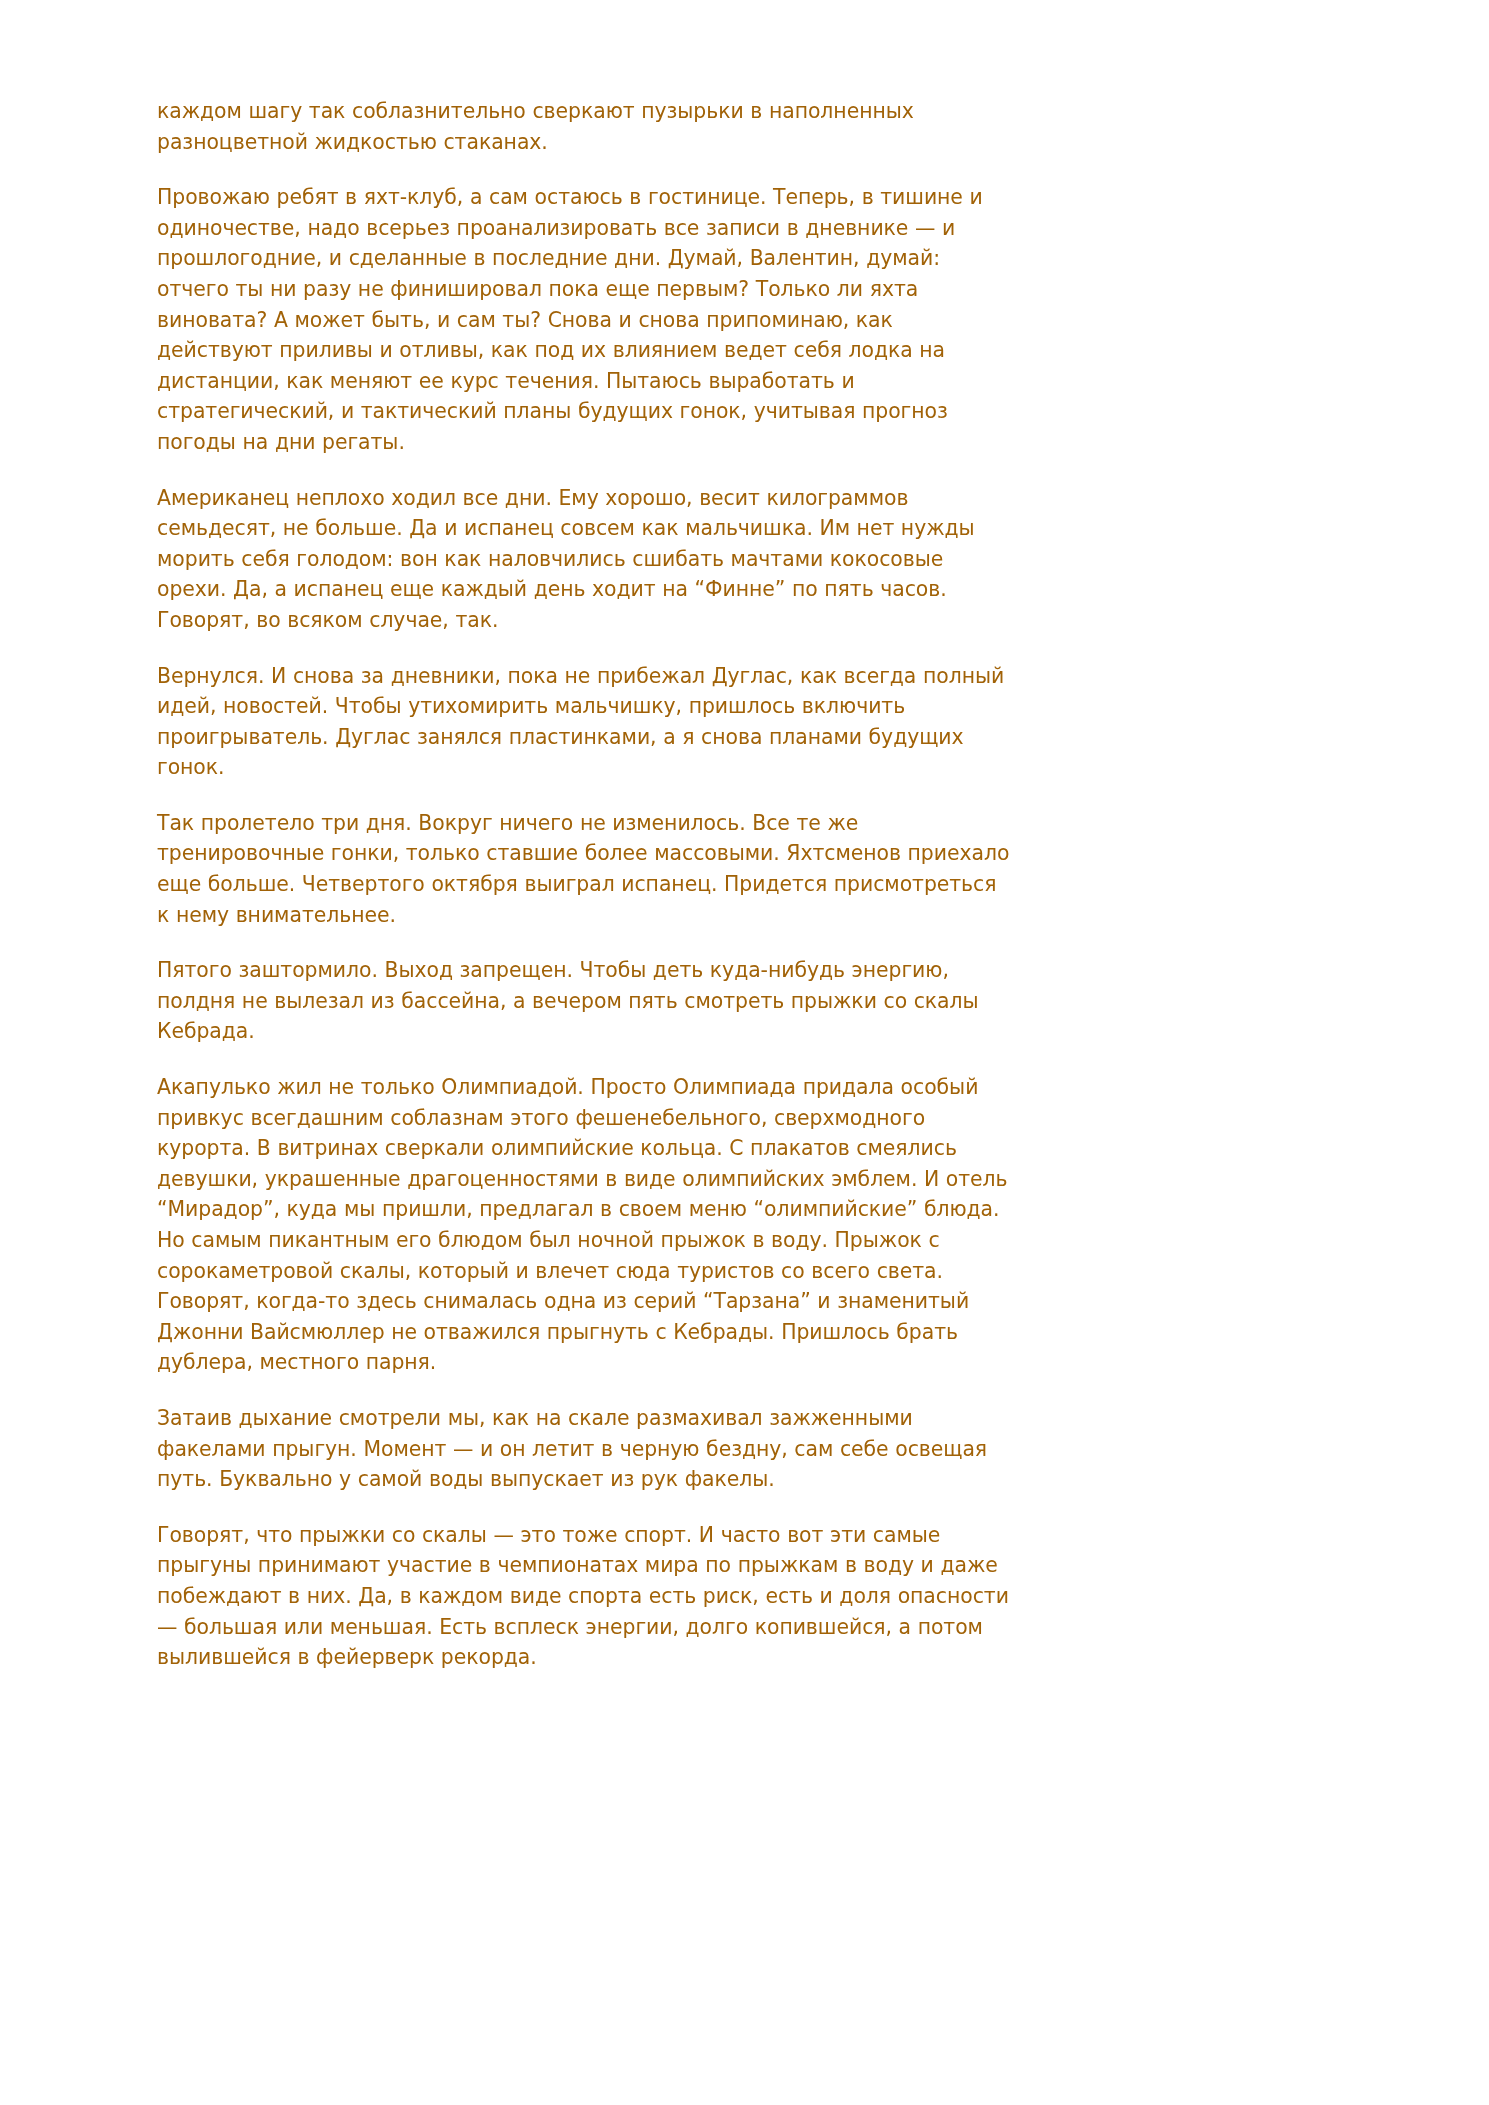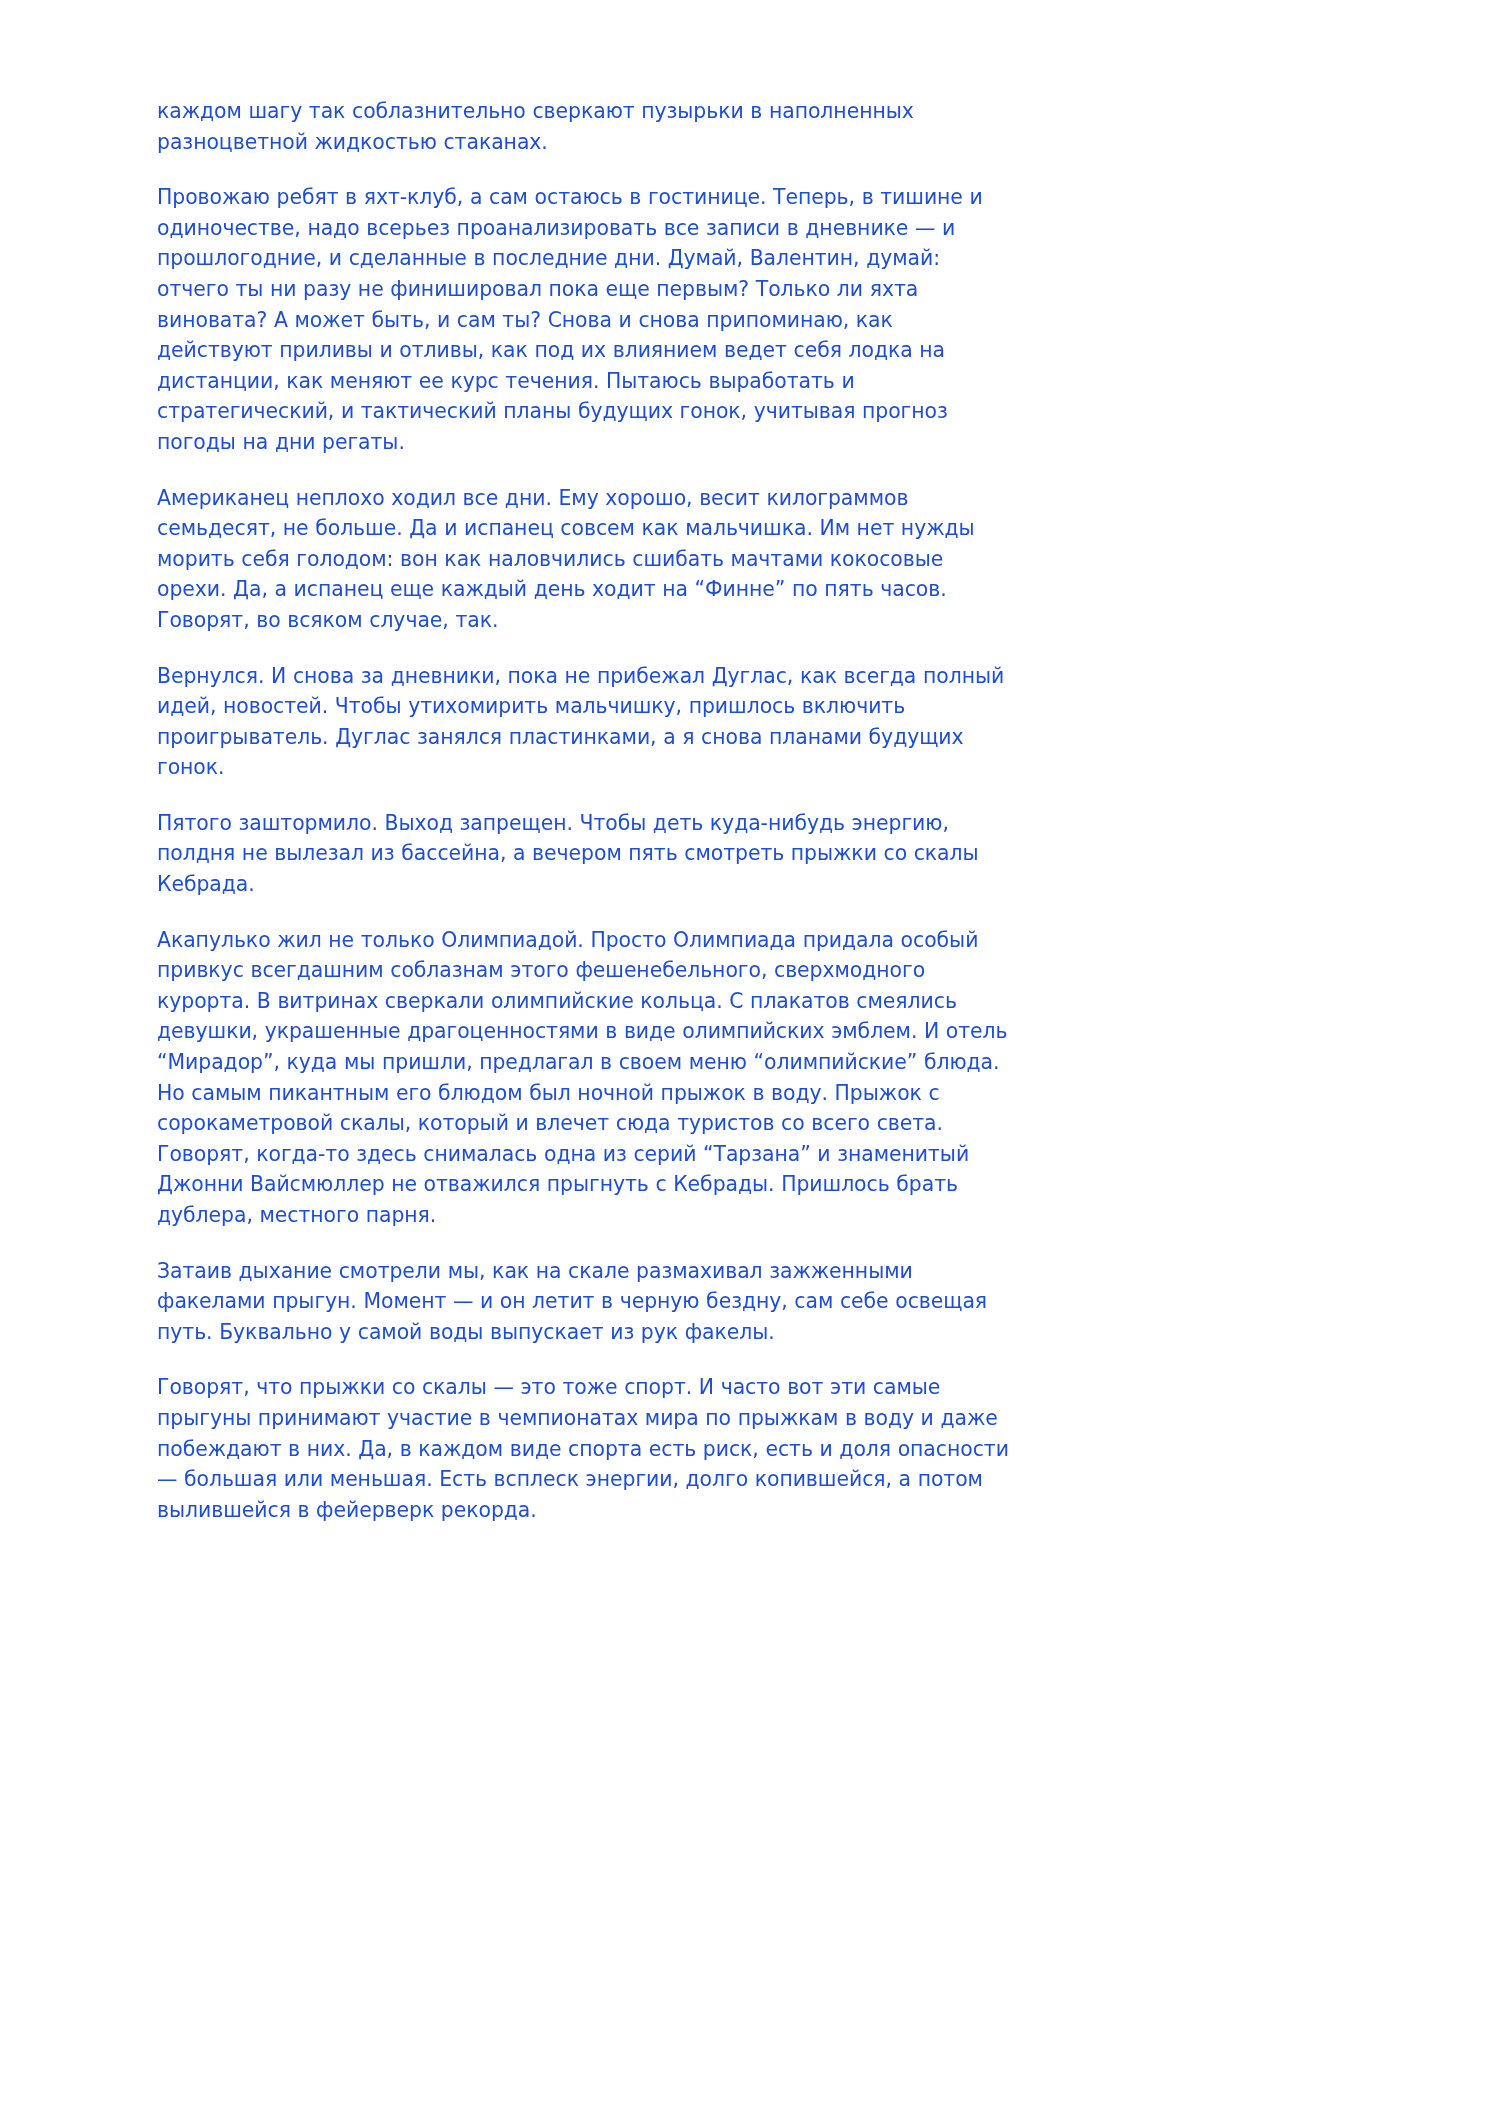--- a/index.html
+++ b/index.html
@@ -27,37 +27,38 @@
     top: 96px;
     width: 856px;
   }
   p.para {
     margin: 0 0 25px 0;
     font-size: 20.4px;
     line-height: 30.6px;
     letter-spacing: -0.05px;
     word-spacing: 0.2px;
     text-align: left;
-    color: #1d4ed8;
+    color: #a16207;
     white-space: normal;
     hyphens: none;
   }
   p.para:last-child {
     margin-bottom: 9px;
   }
 </style>
 </head>
 <body>
 
 <div class="page">
   <div class="text-column">
 
     <p class="para">каждом шагу так соблазнительно сверкают пузырьки в наполненных разноцветной жидкостью стаканах.</p>
     <p class="para">Провожаю ребят в яхт-клуб, а сам остаюсь в гостинице. Теперь, в тишине и одиночестве, надо всерьез проанализировать все записи в дневнике — и прошлогодние, и сделанные в последние дни. Думай, Валентин, думай: отчего ты ни разу не финишировал пока еще первым? Только ли яхта виновата? А может быть, и сам ты? Снова и снова припоминаю, как действуют приливы и отливы, как под их влиянием ведет себя лодка на дистанции, как меняют ее курс течения. Пытаюсь выработать и стратегический, и тактический планы будущих гонок, учитывая прогноз погоды на дни регаты.</p>
     <p class="para">Американец неплохо ходил все дни. Ему хорошо, весит килограммов семьдесят, не больше. Да и испанец совсем как мальчишка. Им нет нужды морить себя голодом: вон как наловчились сшибать мачтами кокосовые орехи. Да, а испанец еще каждый день ходит на “Финне” по пять часов. Говорят, во всяком случае, так.</p>
     <p class="para">Вернулся. И снова за дневники, пока не прибежал Дуглас, как всегда полный идей, новостей. Чтобы утихомирить мальчишку, пришлось включить проигрыватель. Дуглас занялся пластинками, а я снова планами будущих гонок.</p>
+    <p class="para">Так пролетело три дня. Вокруг ничего не изменилось. Все те же тренировочные гонки, только ставшие более массовыми. Яхтсменов приехало еще больше. Четвертого октября выиграл испанец. Придется присмотреться к нему внимательнее.</p>
     <p class="para">Пятого заштормило. Выход запрещен. Чтобы деть куда-нибудь энергию, полдня не вылезал из бассейна, а вечером пять смотреть прыжки со скалы Кебрада.</p>
     <p class="para">Акапулько жил не только Олимпиадой. Просто Олимпиада придала особый привкус всегдашним соблазнам этого фешенебельного, сверхмодного курорта. В витринах сверкали олимпийские кольца. С плакатов смеялись девушки, украшенные драгоценностями в виде олимпийских эмблем. И отель “Мирадор”, куда мы пришли, предлагал в своем меню “олимпийские” блюда. Но самым пикантным его блюдом был ночной прыжок в воду. Прыжок с сорокаметровой скалы, который и влечет сюда туристов со всего света. Говорят, когда-то здесь снималась одна из серий “Тарзана” и знаменитый Джонни Вайсмюллер не отважился прыгнуть с Кебрады. Пришлось брать дублера, местного парня.</p>
     <p class="para">Затаив дыхание смотрели мы, как на скале размахивал зажженными факелами прыгун. Момент — и он летит в черную бездну, сам себе освещая путь. Буквально у самой воды выпускает из рук факелы.</p>
     <p class="para">Говорят, что прыжки со скалы — это тоже спорт. И часто вот эти самые прыгуны принимают участие в чемпионатах мира по прыжкам в воду и даже побеждают в них. Да, в каждом виде спорта есть риск, есть и доля опасности — большая или меньшая. Есть всплеск энергии, долго копившейся, а потом вылившейся в фейерверк рекорда.</p>
 
   </div>
 </div>
 
 </body></html>

